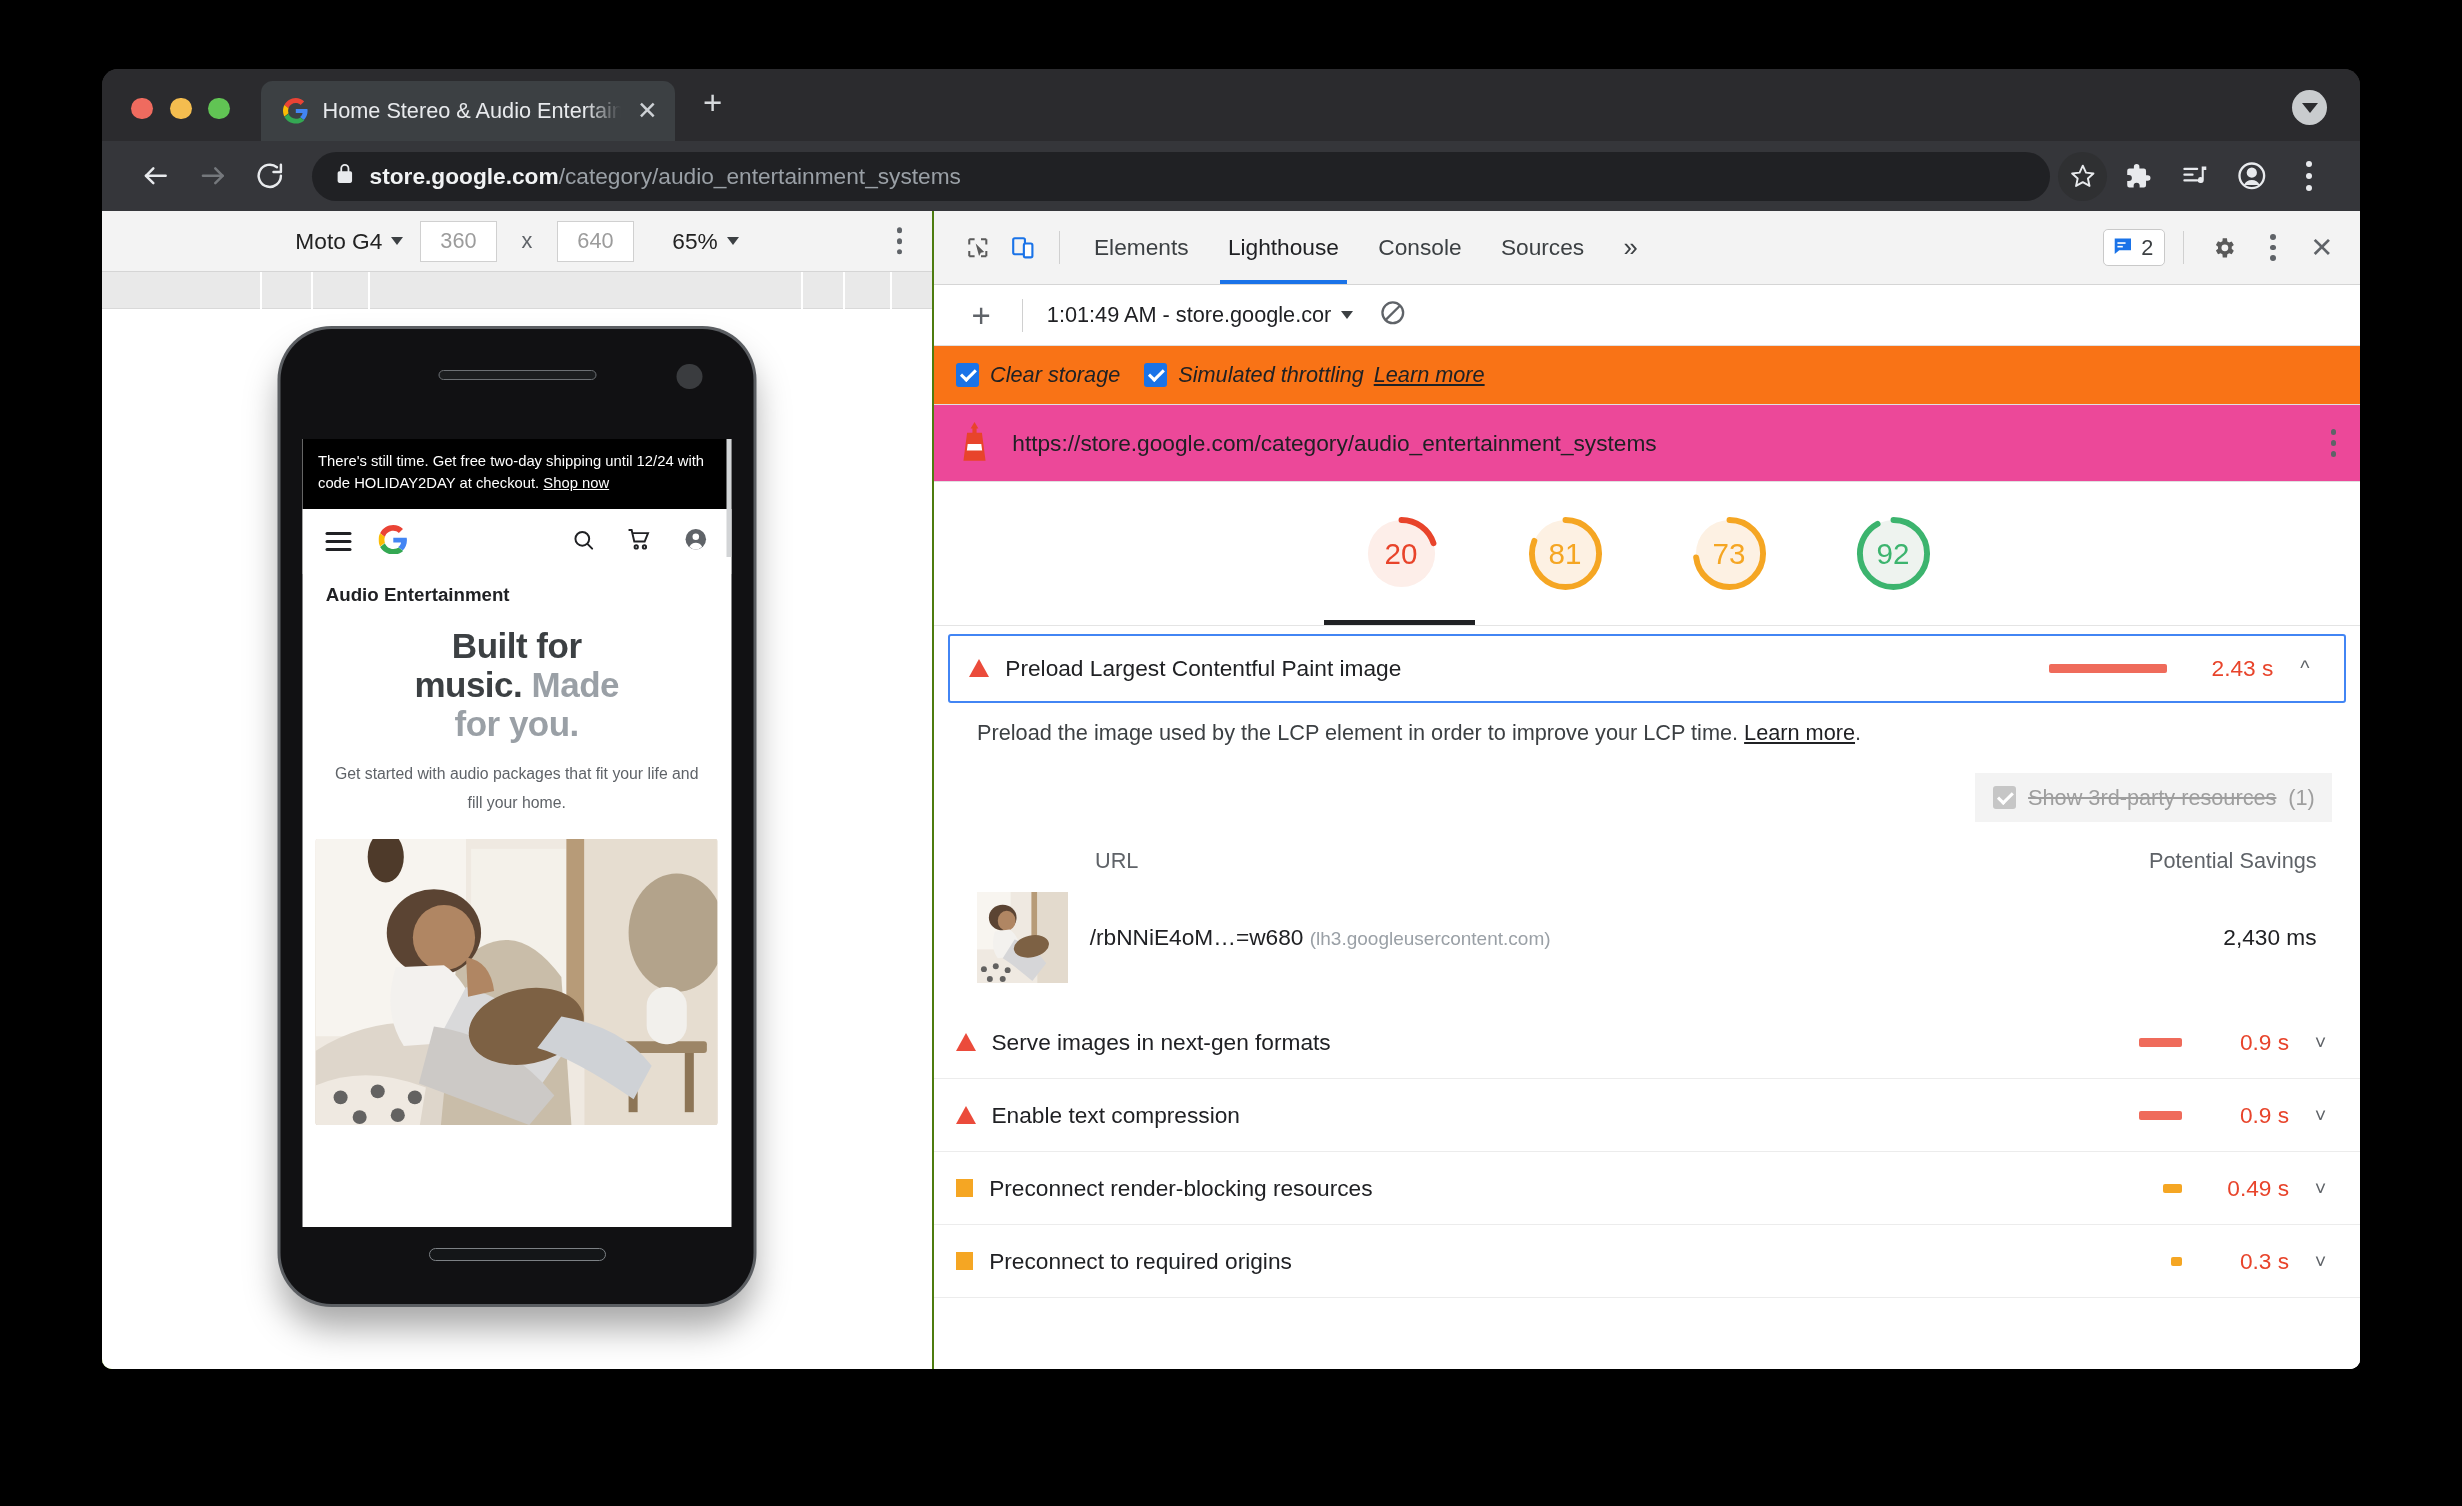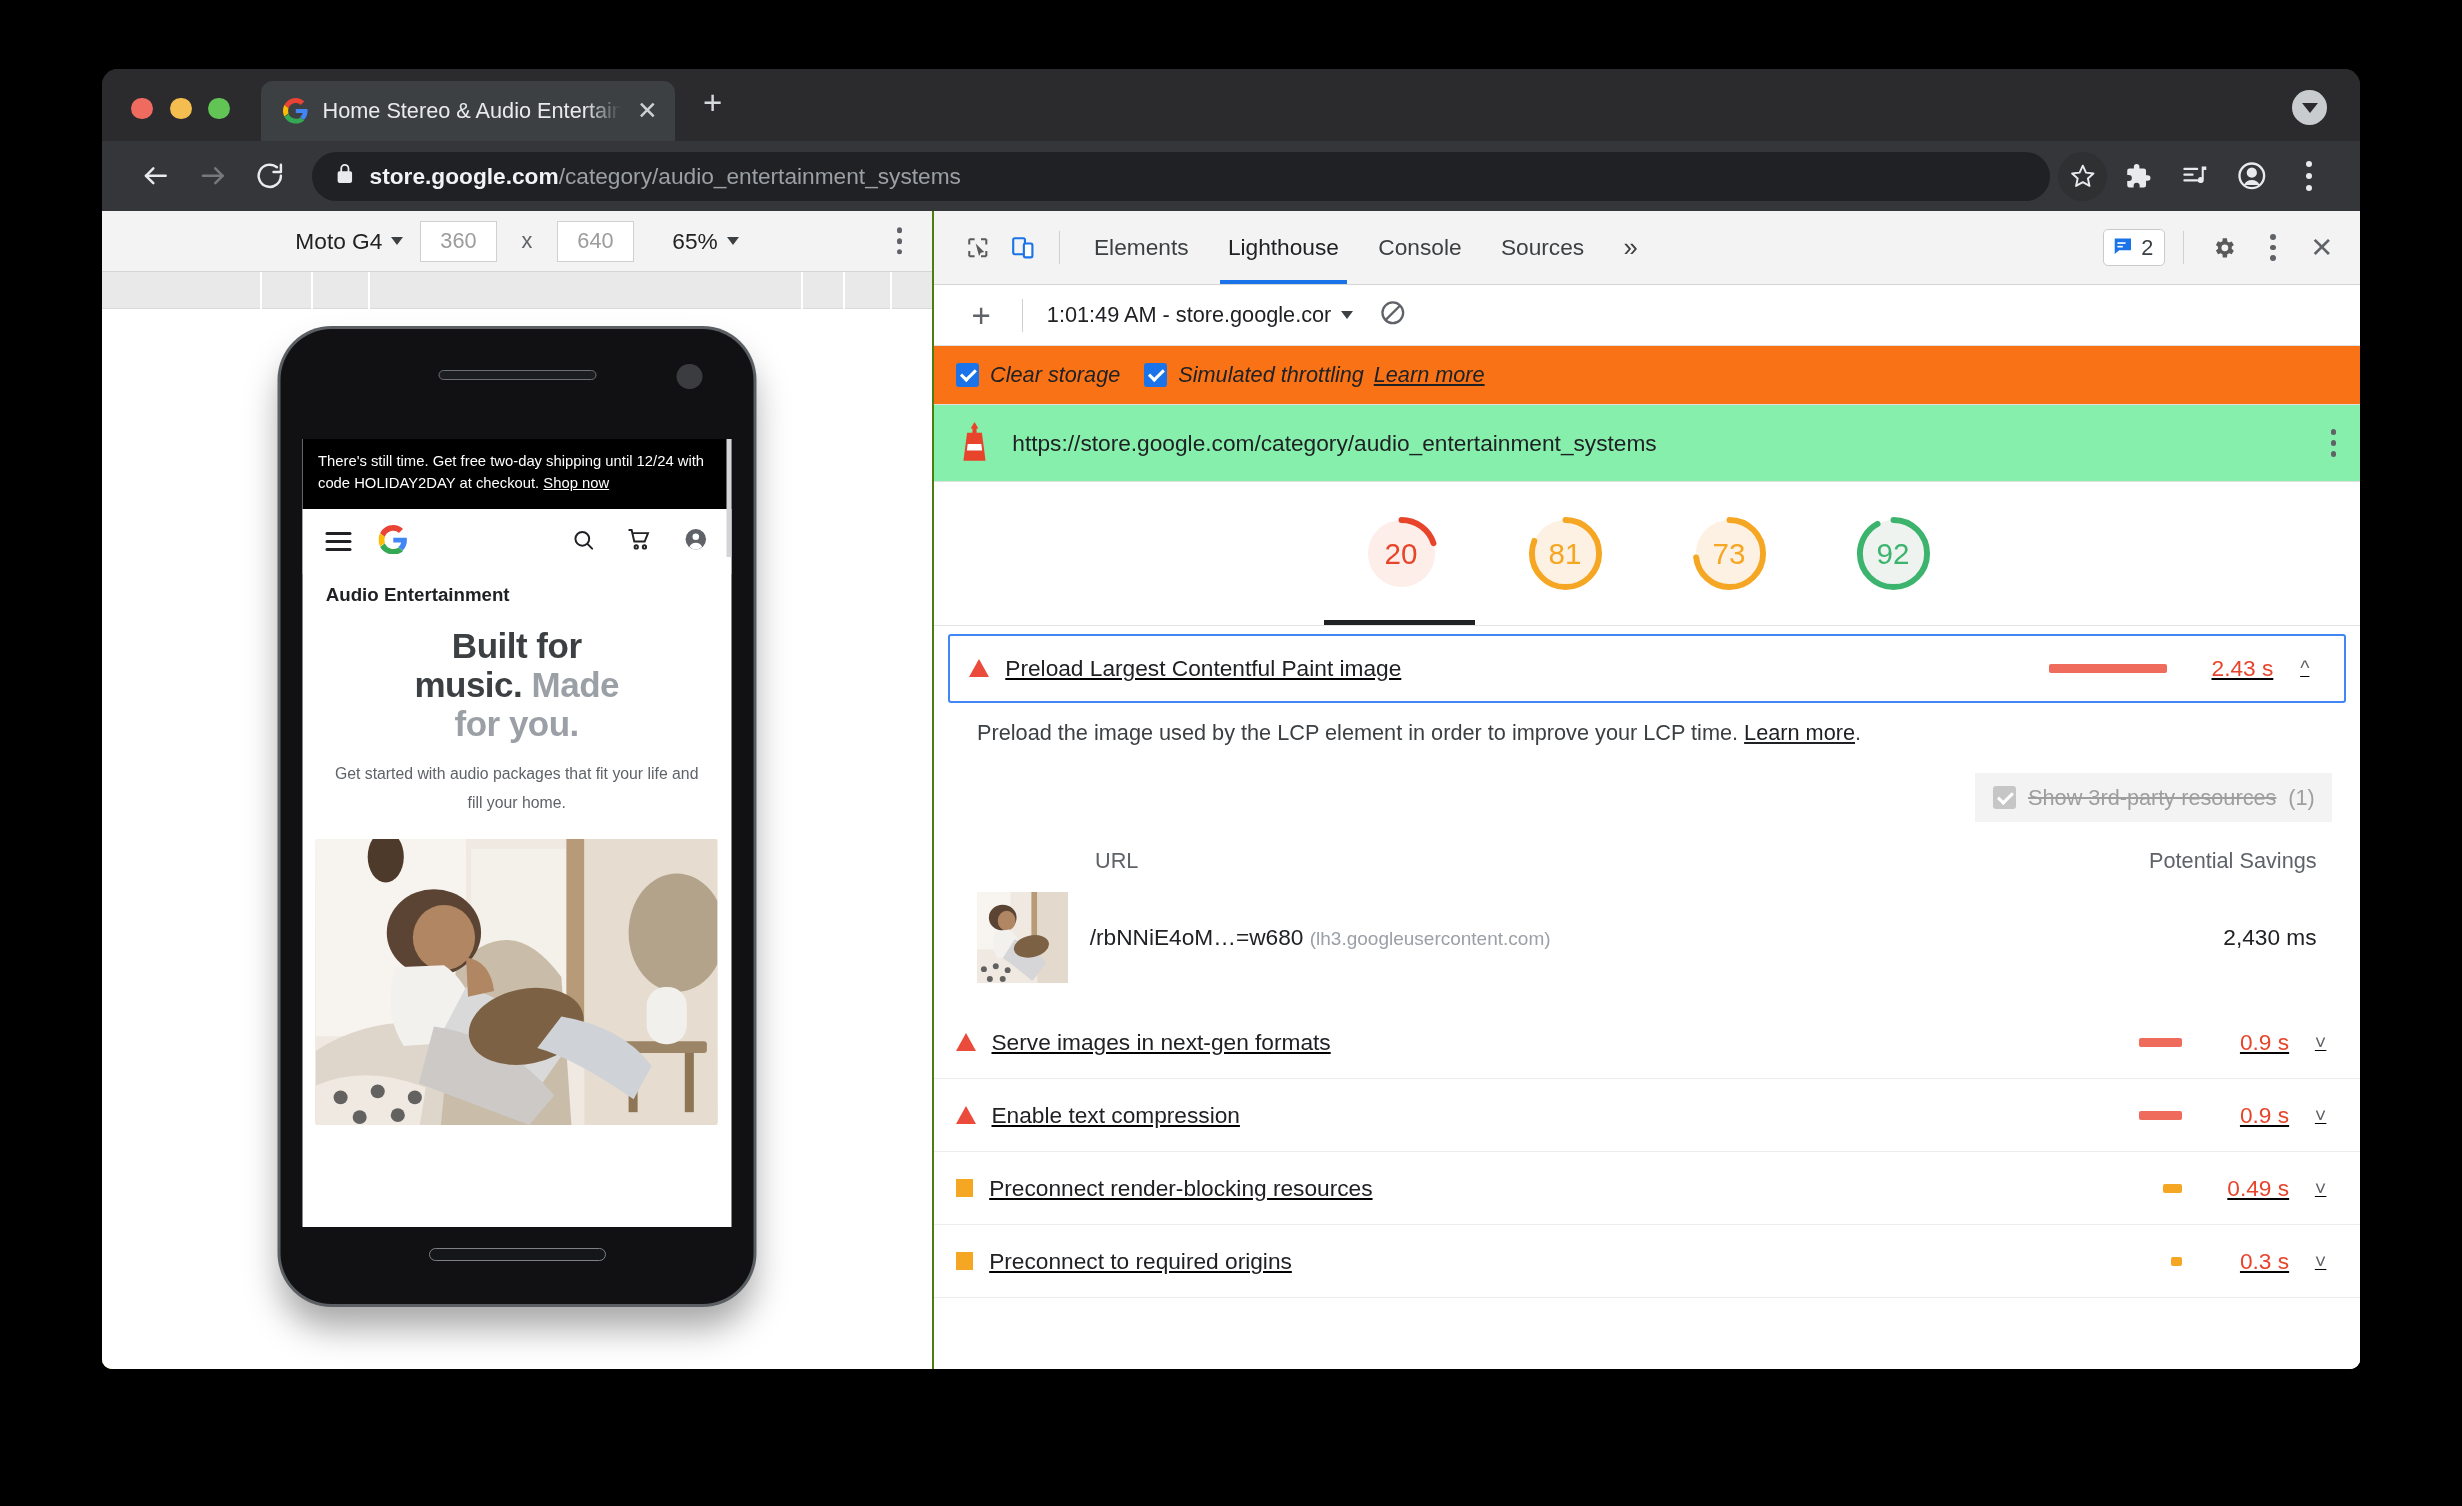--- a/index.html
+++ b/index.html
@@ -193,38 +193,37 @@
   }
   .cbx { display: flex; align-items: center; gap: 10.8px; }
   .box { width: 23.6px; height: 23.6px; border-radius: 3px; background: #1a73e8; position: relative; }
   .box::after {
     content: ''; position: absolute; left: 7.9px; top: 3px; width: 5.9px; height: 11.8px;
     border: solid #fff; border-width: 0 3px 3px 0; transform: rotate(45deg);
   }
   .lnk { color: #202124; text-decoration: underline; }
 
   .lh-url {
-    height: 77px; background: #86efac; border-bottom: 1px solid #e0e0e0;
+    height: 77px; background: #ec4899; border-bottom: 1px solid #e0e0e0;
     display: flex; align-items: center; padding: 0 23.6px; gap: 21.7px;
   }
   .lh-url .txt { font-size: 22.7px; color: #202124; }
   .lh-url .kebab { margin-left: auto; }
 
   .gauges { height: 143px; display: flex; align-items: center; justify-content: center; gap: 83px; position: relative; background:#fff; }
   .gauge { width: 81px; height: 81px; position: relative; display: flex; align-items: center; justify-content: center; }
   .gauge .num { font-size: 29.6px; position: relative; z-index: 2; }
   .gauge svg { position: absolute; inset: 0; transform: rotate(-90deg); }
   .catline { position: absolute; bottom: 0; height: 4.9px; background: #202124; }
   .hr { height: 1px; background: #e4e4e4; }
 
   .audits { flex: 1; overflow: hidden; background: #fff; }
   .audit-row {
     display: flex; align-items: center; height: 73px; padding: 0 27.6px 0 21.7px; gap: 15.8px;
     border-bottom: 1px solid #ececec;
-    text-decoration: underline;
   }
   .audit-row.expanded {
     border: 2px solid #4285f4; border-radius: 3px; margin: 7.9px 13.8px 0; height: 69px; padding-left: 19.7px;
   }
   .mark-tri { width: 0; height: 0; border-left: 10.8px solid transparent; border-right: 10.8px solid transparent; border-bottom: 18.7px solid #eb4b3b; }
   .mark-sq { width: 17.7px; height: 17.7px; background: #f5a623; }
   .audit-title { font-size: 22.7px; color: #202124; }
   .audit-meta { margin-left: auto; display: flex; align-items: center; gap: 19.7px; }
   .bar { height: 8.9px; border-radius: 2px; }
   .bar.red { background: #ef6b5b; }

